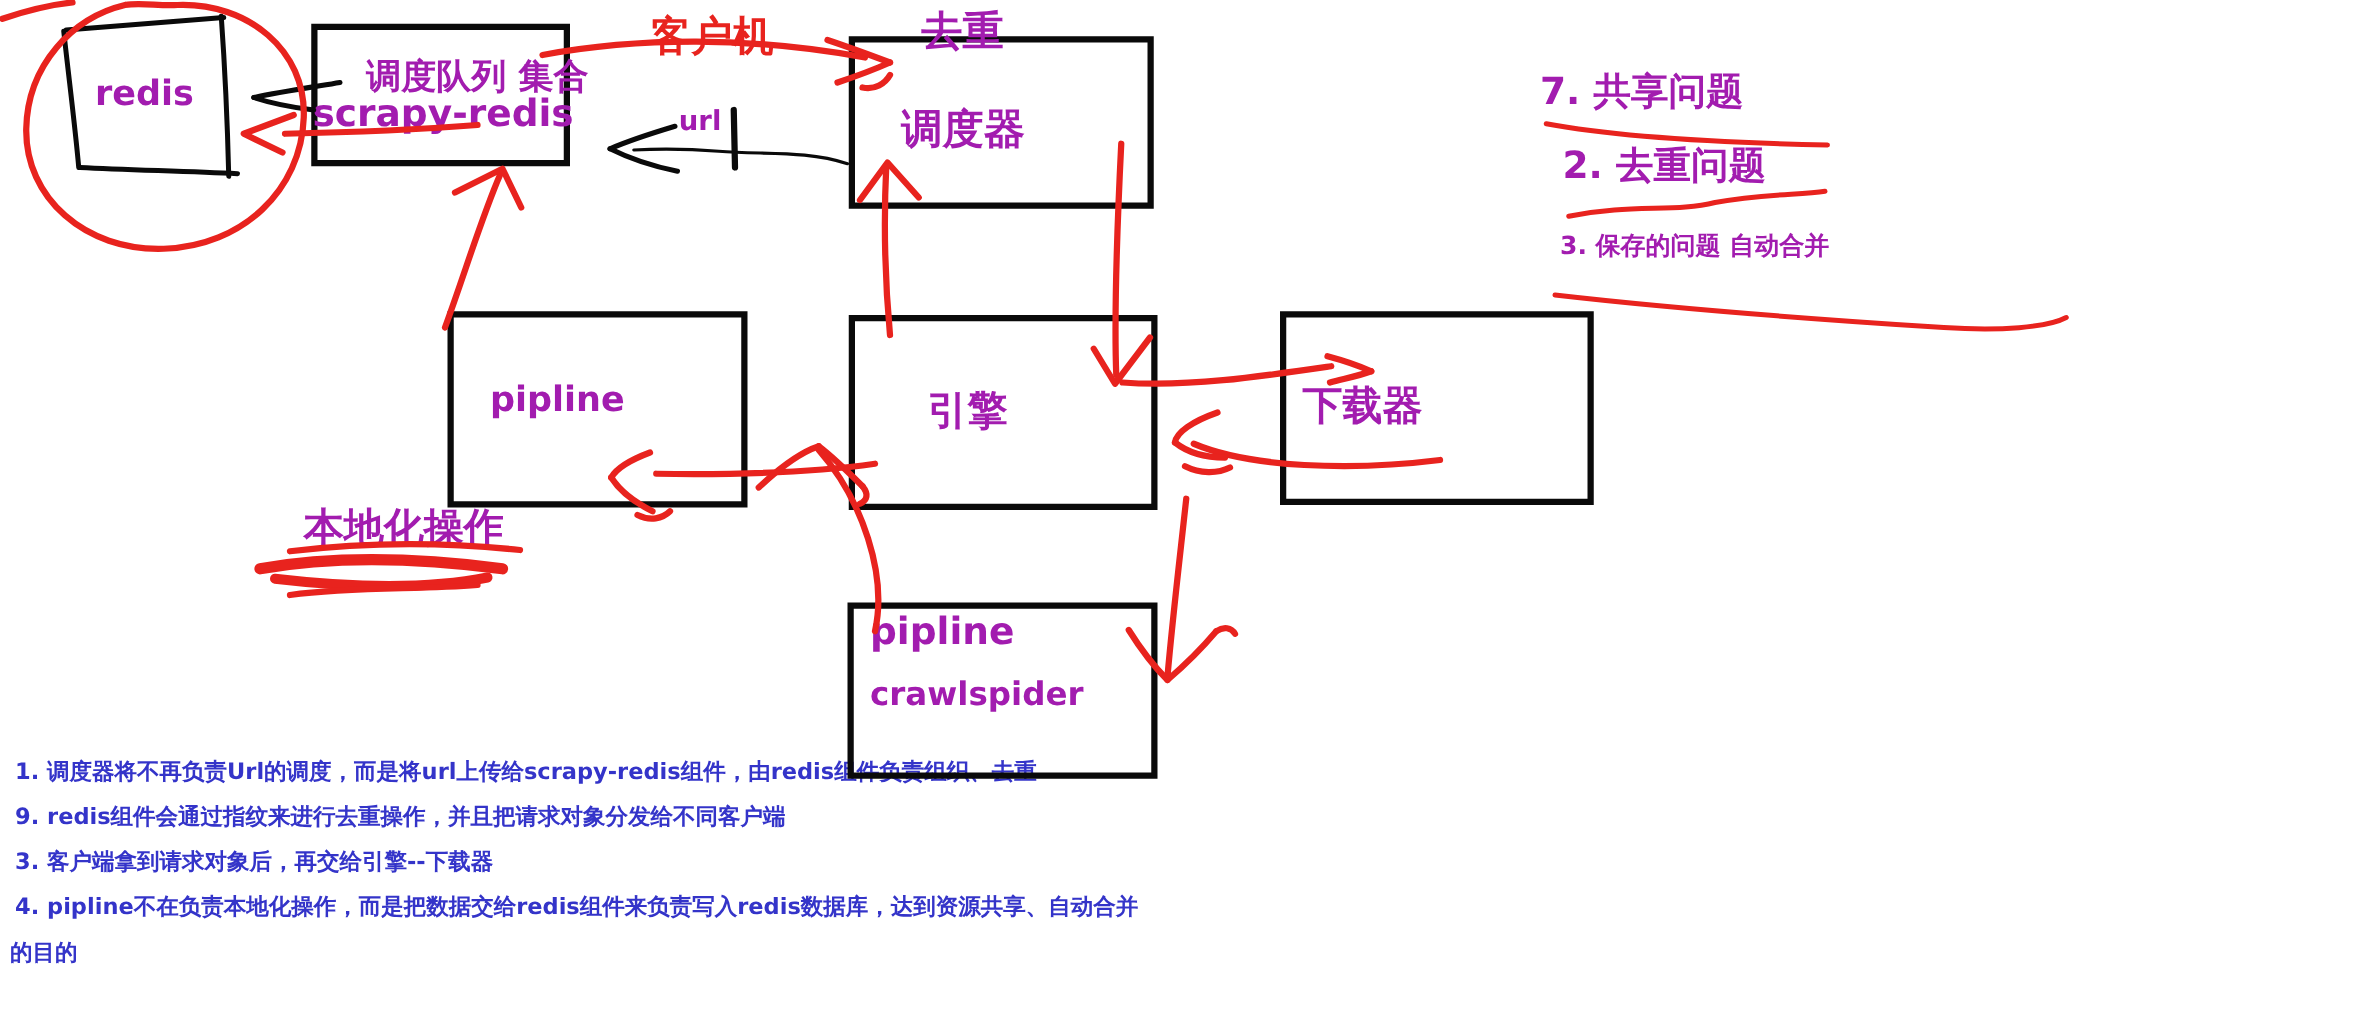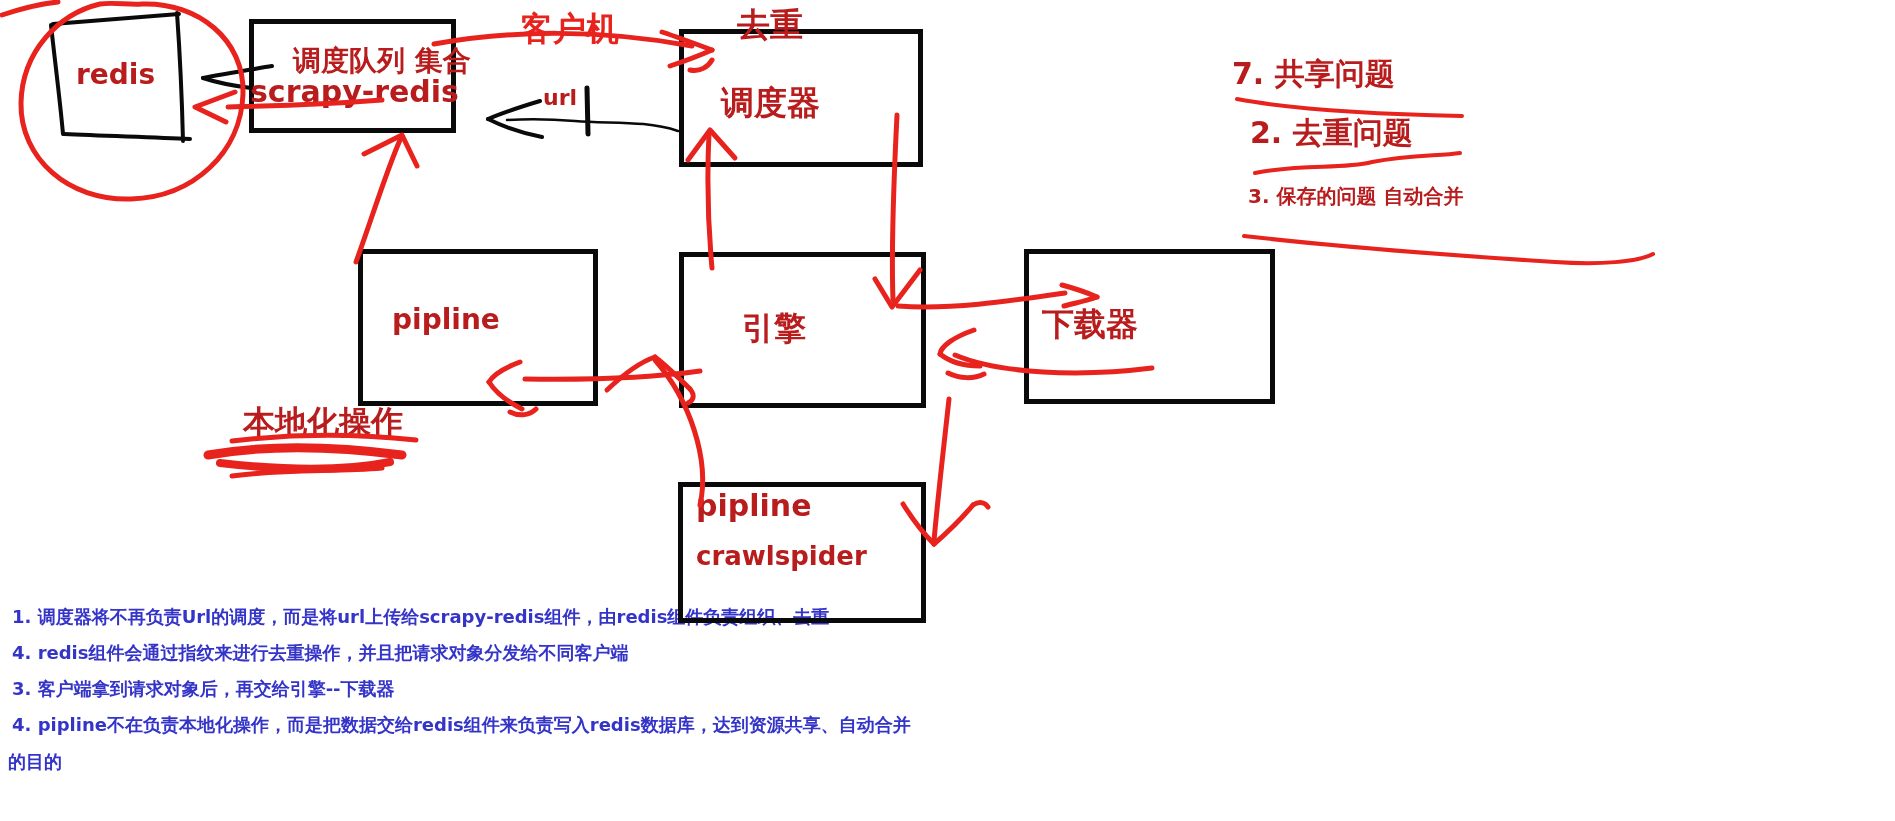--- a/index.html
+++ b/index.html
@@ -7,21 +7,21 @@
     position:relative;
     width:1895px;height:821px;
     background:#ffffff;
     overflow:hidden;
     font-family:"DejaVu Sans","Liberation Sans",sans-serif;
   }
   .txt{
     position:absolute;
     white-space:nowrap;
     font-weight:bold;
-    color:#b91c1c;
+    color:#a21caf;
     line-height:1.05;
   }
   .box{
     position:absolute;
     border:5px solid #0a0a0a;
     box-sizing:border-box;
     background:transparent;
   }
   .red{color:#e8231e;}
   .note{
@@ -36,21 +36,21 @@
   .labels{z-index:20;}
   .notes{z-index:5;}
 </style>
 </head>
 <body>
 
 <div id="canvas">
 
   <div class="notes">
     <div class="note" style="left:12px;top:605px">1. 调度器将不再负责Url的调度，而是将url上传给scrapy-redis组件，由redis组件负责组织、去重</div>
-    <div class="note" style="left:12px;top:641px">4. redis组件会通过指纹来进行去重操作，并且把请求对象分发给不同客户端</div>
+    <div class="note" style="left:12px;top:641px">9. redis组件会通过指纹来进行去重操作，并且把请求对象分发给不同客户端</div>
     <div class="note" style="left:12px;top:677px">3. 客户端拿到请求对象后，再交给引擎--下载器</div>
     <div class="note" style="left:12px;top:713px">4. pipline不在负责本地化操作，而是把数据交给redis组件来负责写入redis数据库，达到资源共享、自动合并</div>
     <div class="note" style="left:8px;top:750px">的目的</div>
   </div>
 
   <div class="boxes">
     <div class="box" style="left:249px;top:19px;width:207px;height:114px"></div>
     <div class="box" style="left:679px;top:29px;width:244px;height:138px"></div>
     <div class="box" style="left:358px;top:249px;width:240px;height:157px"></div>
     <div class="box" style="left:679px;top:252px;width:247px;height:156px"></div>

